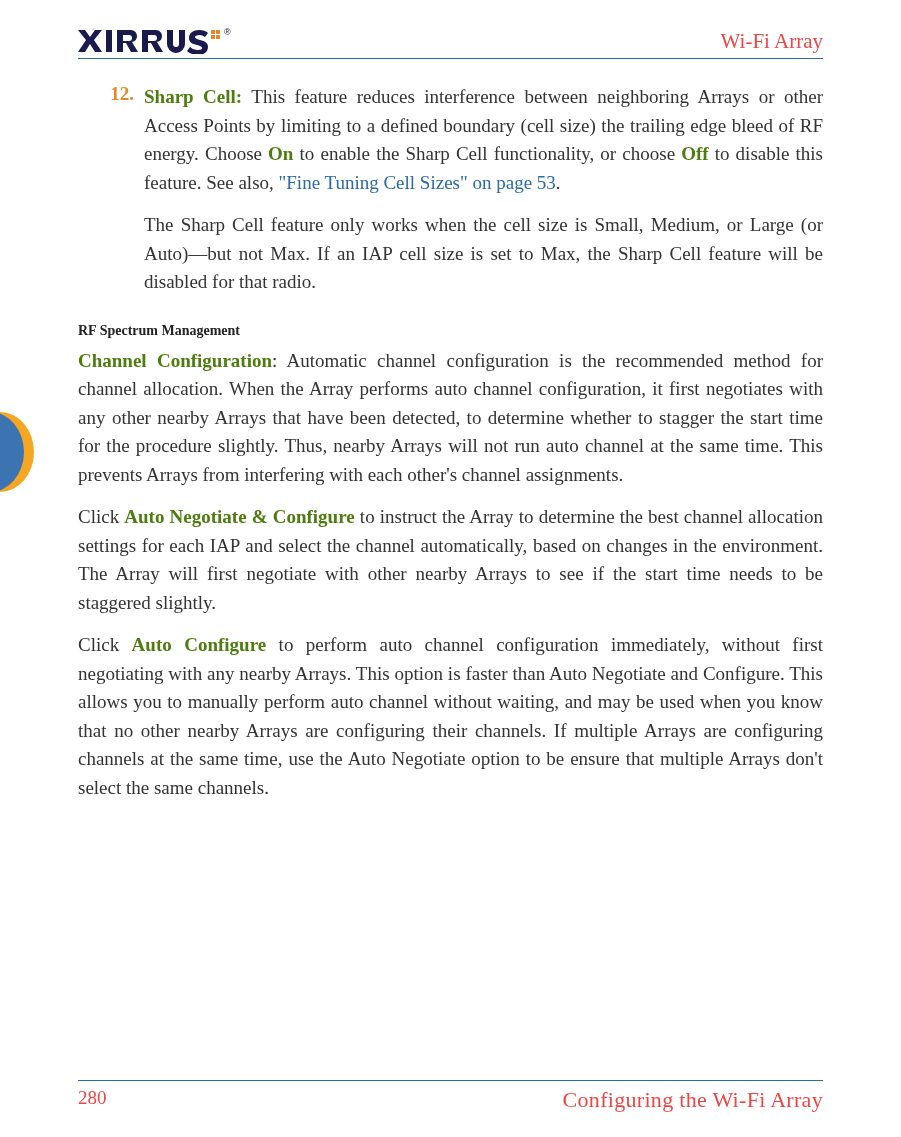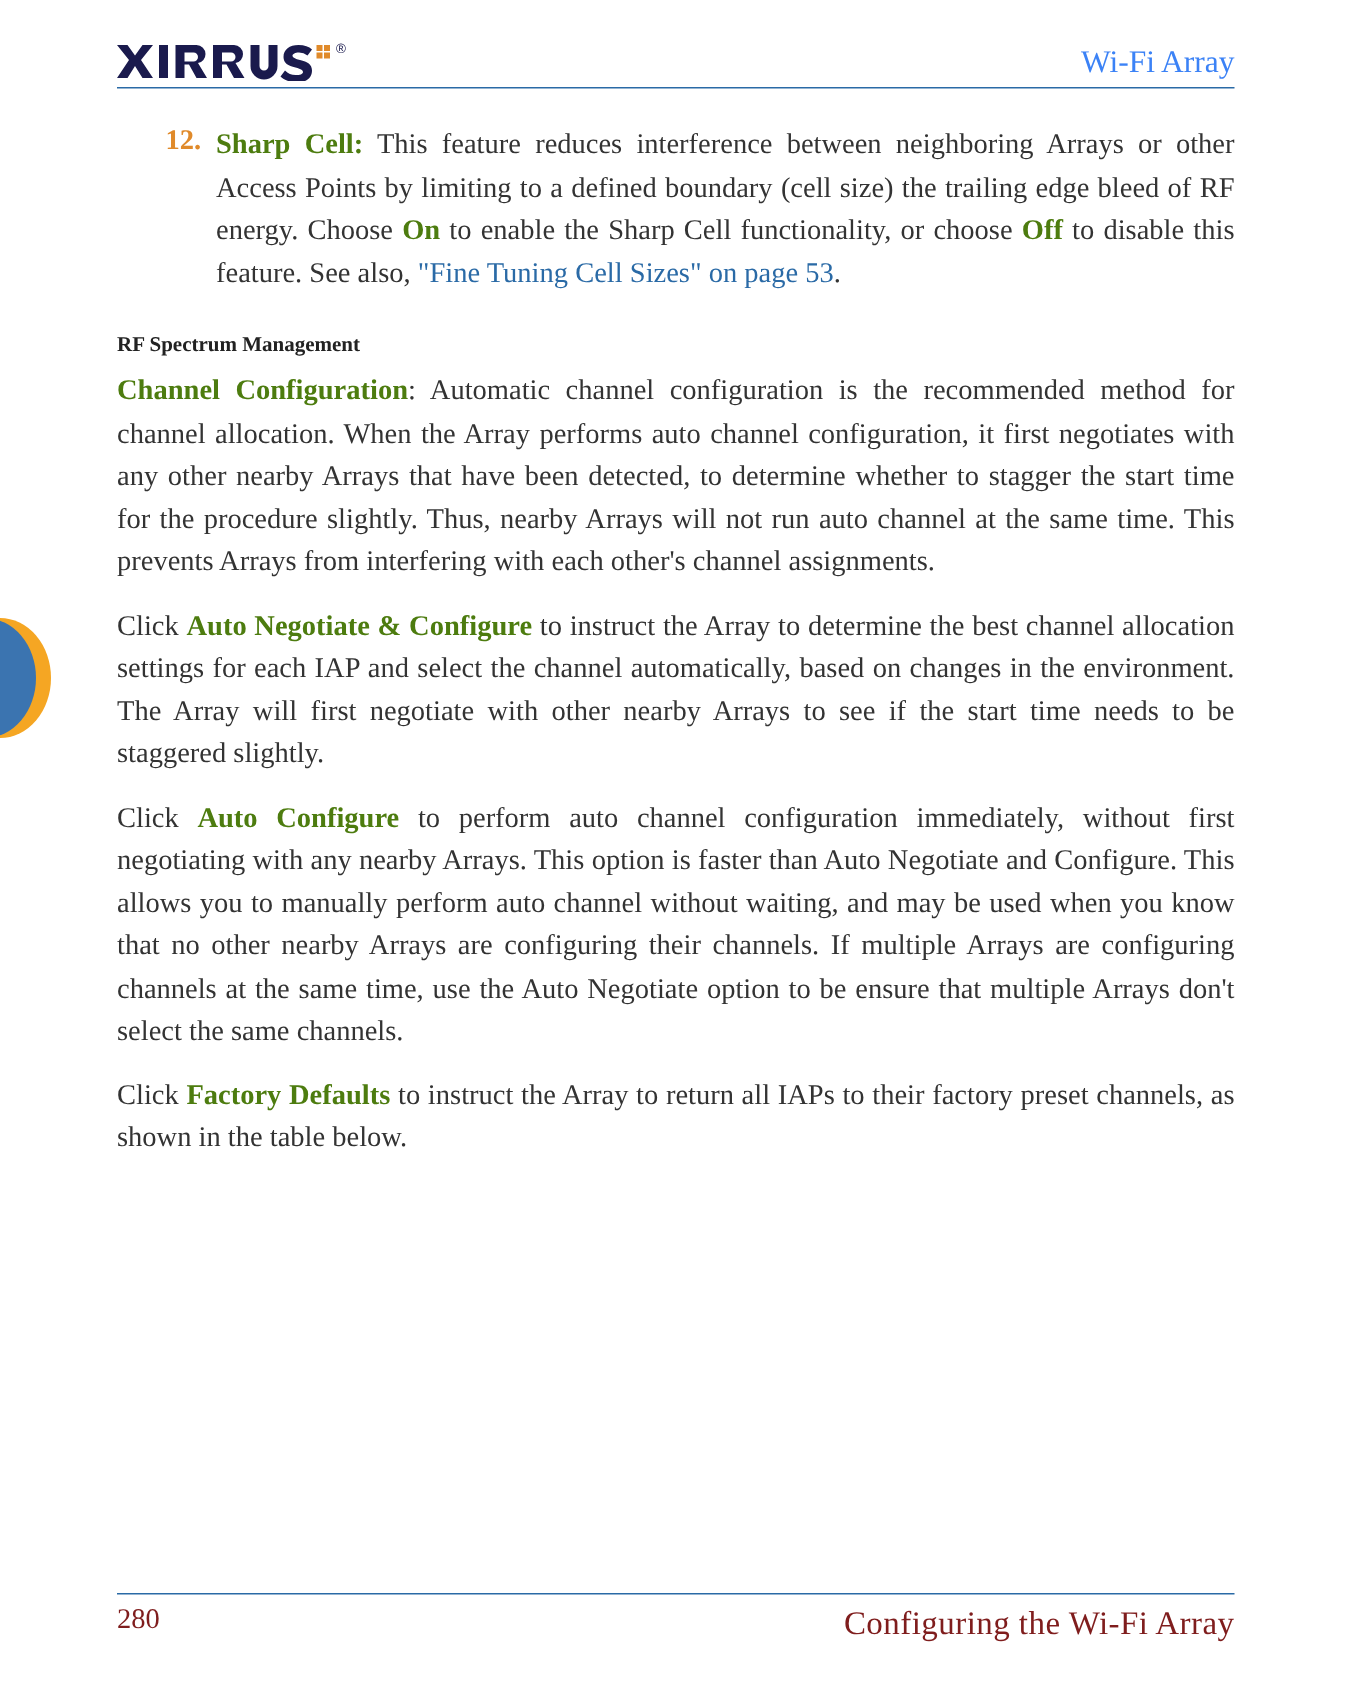--- a/index.html
+++ b/index.html
@@ -24,21 +24,21 @@
       border-bottom: 1.5px solid #2a6aa6;
       padding-bottom: 4px;
       margin-bottom: 24px;
     }
     .logo-wrap {
       display: flex;
       align-items: center;
     }
     .logo-svg { display: block; }
     .header-title {
-      color: #3b82f6;
+      color: #ef4444;
       font-size: 21px;
       font-family: Palatino, "Palatino Linotype", Georgia, serif;
       text-align: right;
     }
     .list-item {
       display: flex;
       margin-bottom: 12px;
     }
     .num {
       width: 66px;
@@ -88,28 +88,28 @@
       background: #f5a623;
       z-index: 1;
     }
     .side-tab .blue {
       background: #3b74b0;
       z-index: 2;
       left: -44px;
     }
     .footer {
       position: absolute;
-      bottom: 42px;
+      bottom: 24px;
       left: 78px;
       right: 78px;
       border-top: 1.5px solid #2a6aa6;
       display: flex;
       justify-content: space-between;
       padding-top: 6px;
-      color: #7f1d1d;
+      color: #ef4444;
     }
     .page-num {
       font-size: 19px;
       font-family: Palatino, Georgia, serif;
     }
     .footer-title {
       font-size: 22px;
       font-family: Liberation Serif, serif;
       letter-spacing: 0.3px;
     }
@@ -144,31 +144,31 @@
         <text x="146" y="7" font-size="9" font-family="Arial" fill="#1a1a4d">®</text>
       </svg>
     </div>
     <div class="header-title">Wi-Fi Array</div>
   </div>
 
   <div class="list-item">
     <div class="num">12.</div>
     <div class="body-text">
       <p><span class="bold">Sharp Cell:</span><span> This feature reduces interference between neighboring Arrays or other Access Points by limiting to a defined boundary (cell size) the trailing edge bleed of RF energy. Choose </span><span class="bold">On</span><span> to enable the Sharp Cell functionality, or choose </span><span class="bold">Off</span><span> to disable this feature. See also, </span><span class="link">"Fine Tuning Cell Sizes" on page 53</span><span>.</span></p>
+      <p>The Sharp Cell feature only works when the cell size is Small, Medium, or Large (or Auto)—but not Max. If an IAP cell size is set to Max, the Sharp Cell feature will be disabled for that radio.</p>
     </div>
   </div>
 
   <div class="heading">RF Spectrum Management</div>
 
   <div class="list-item">
     <div class="body-text">
       <p><span class="bold">Channel Configuration</span><span>: Automatic channel configuration is the recommended method for channel allocation. When the Array performs auto channel configuration, it first negotiates with any other nearby Arrays that have been detected, to determine whether to stagger the start time for the procedure slightly. Thus, nearby Arrays will not run auto channel at the same time. This prevents Arrays from interfering with each other's channel assignments.</span></p>
       <p><span>Click </span><span class="bold">Auto Negotiate &amp; Configure</span><span> to instruct the Array to determine the best channel allocation settings for each IAP and select the channel automatically, based on changes in the environment. The Array will first negotiate with other nearby Arrays to see if the start time needs to be staggered slightly.</span></p>
       <p><span>Click </span><span class="bold">Auto Configure</span><span> to perform auto channel configuration immediately, without first negotiating with any nearby Arrays. This option is faster than Auto Negotiate and Configure. This allows you to manually perform auto channel without waiting, and may be used when you know that no other nearby Arrays are configuring their channels. If multiple Arrays are configuring channels at the same time, use the Auto Negotiate option to be ensure that multiple Arrays don't select the same channels.</span></p>
-      <p><span>Click </span><span class="bold">Factory Defaults</span><span> to instruct the Array to return all IAPs to their factory preset channels, as shown in the table below.</span></p>
     </div>
   </div>
 
   <div class="footer">
     <div class="page-num">280</div>
     <div class="footer-title">Configuring the Wi-Fi Array</div>
   </div>
 
 </div>
 

